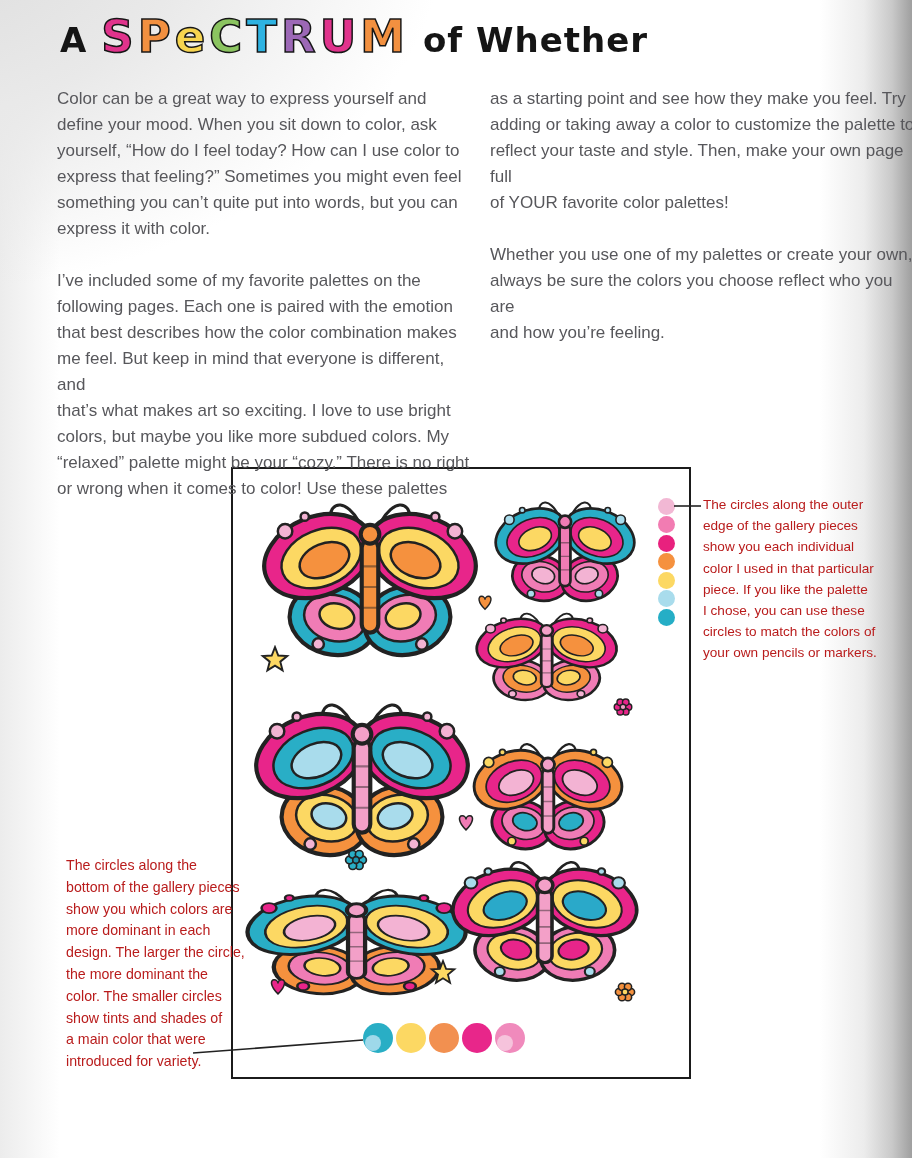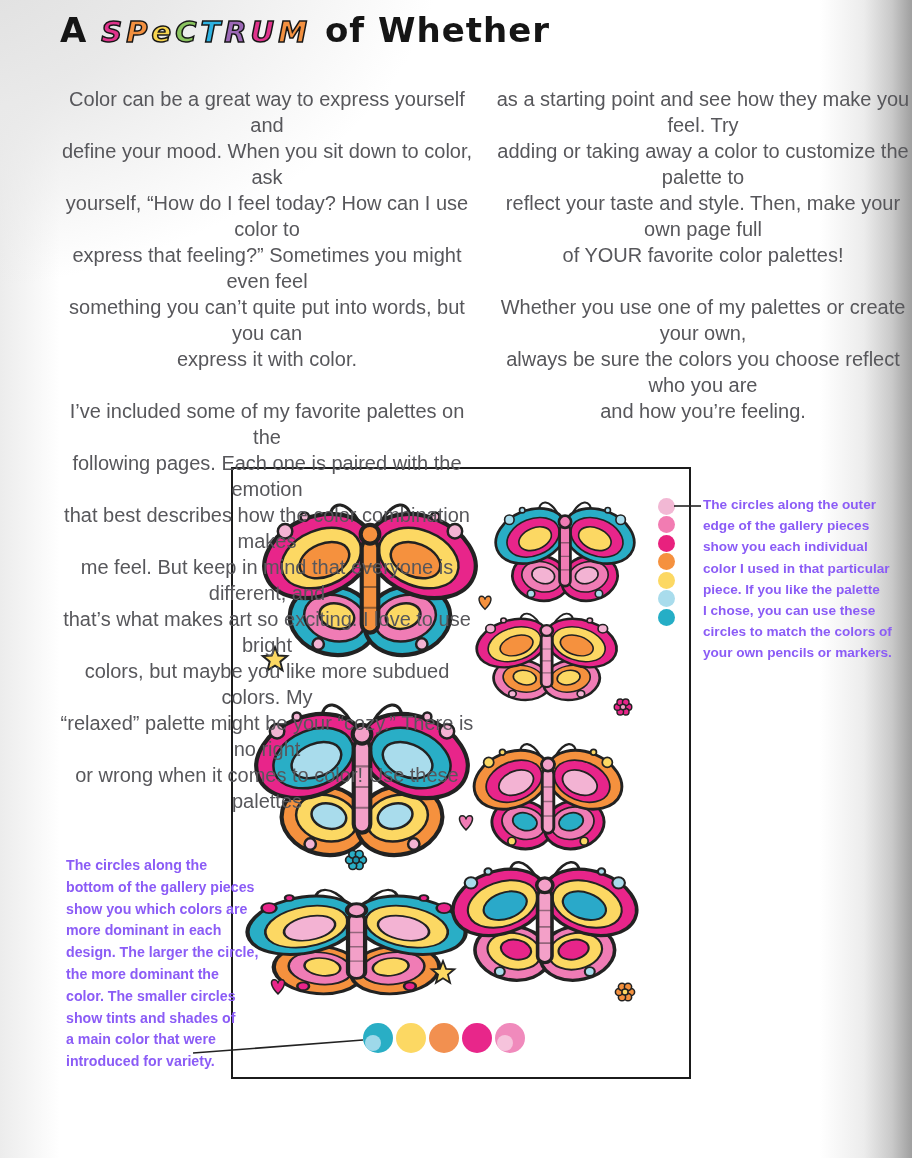--- a/index.html
+++ b/index.html
@@ -14,31 +14,31 @@
       radial-gradient(ellipse 760px 520px at -100px -80px, #dadada 0%, #e9e9e9 38%, rgba(255,255,255,0) 72%),
       linear-gradient(90deg, #ececec 0px, rgba(255,255,255,0) 60px);
   }
   
   .title-row { position:absolute; left:60px; top:10px; display:flex; align-items:baseline; gap:14px; z-index:2; }
   .title-side {
     font-family:"DejaVu Sans", sans-serif; font-weight:800; font-size:34px;
     color:#151515; letter-spacing:1px;
   }
   .title-word {
-    font-family:"DejaVu Sans", sans-serif; font-weight:800; font-size:29px;
-    letter-spacing:4px;font-style:italic; -webkit-text-stroke:1.5px #161616;
+    font-family:"DejaVu Sans", sans-serif; font-weight:800; font-size:45px;
+    letter-spacing:4px; -webkit-text-stroke:1.5px #161616;
   }
   .title-word span { display:inline-block; }
   
-  .col { position:absolute; color:#57575b; font-size:20px; line-height:26px; z-index:2;text-align:center; }
+  .col { position:absolute; color:#57575b; font-size:17px; line-height:26px; z-index:2; }
   .col p { margin:0 0 26px 0; white-space:pre-line; }
   #col-left  { left:57px;  top:86px; width:420px; }
   #col-right { left:490px; top:86px; width:426px; }
   
-  .note { position:absolute; color:#8b5cf6; white-space:pre-line; z-index:2;font-weight:bold; }
+  .note { position:absolute; color:#b91c1c; white-space:pre-line; z-index:2; }
   #note-right { left:703px; top:494px; width:202px; font-size:13.6px; line-height:21.2px; }
   #note-left  { left:42px;  top:855px; width:220px; font-size:14.2px; line-height:21.8px;margin-left:24px; }
   
   #gallery {
     position:absolute; left:231px; top:467px; width:456px; height:608px;
     border:2px solid #1b1b1b; background:#ffffff; z-index:1;
   }
   .edge-dot { position:absolute; width:17px; height:17px; border-radius:50%; }
   .bottom-dot { position:absolute; width:30px; height:30px; border-radius:50%; }
   .bottom-dot .inner { position:absolute; border-radius:50%; }

